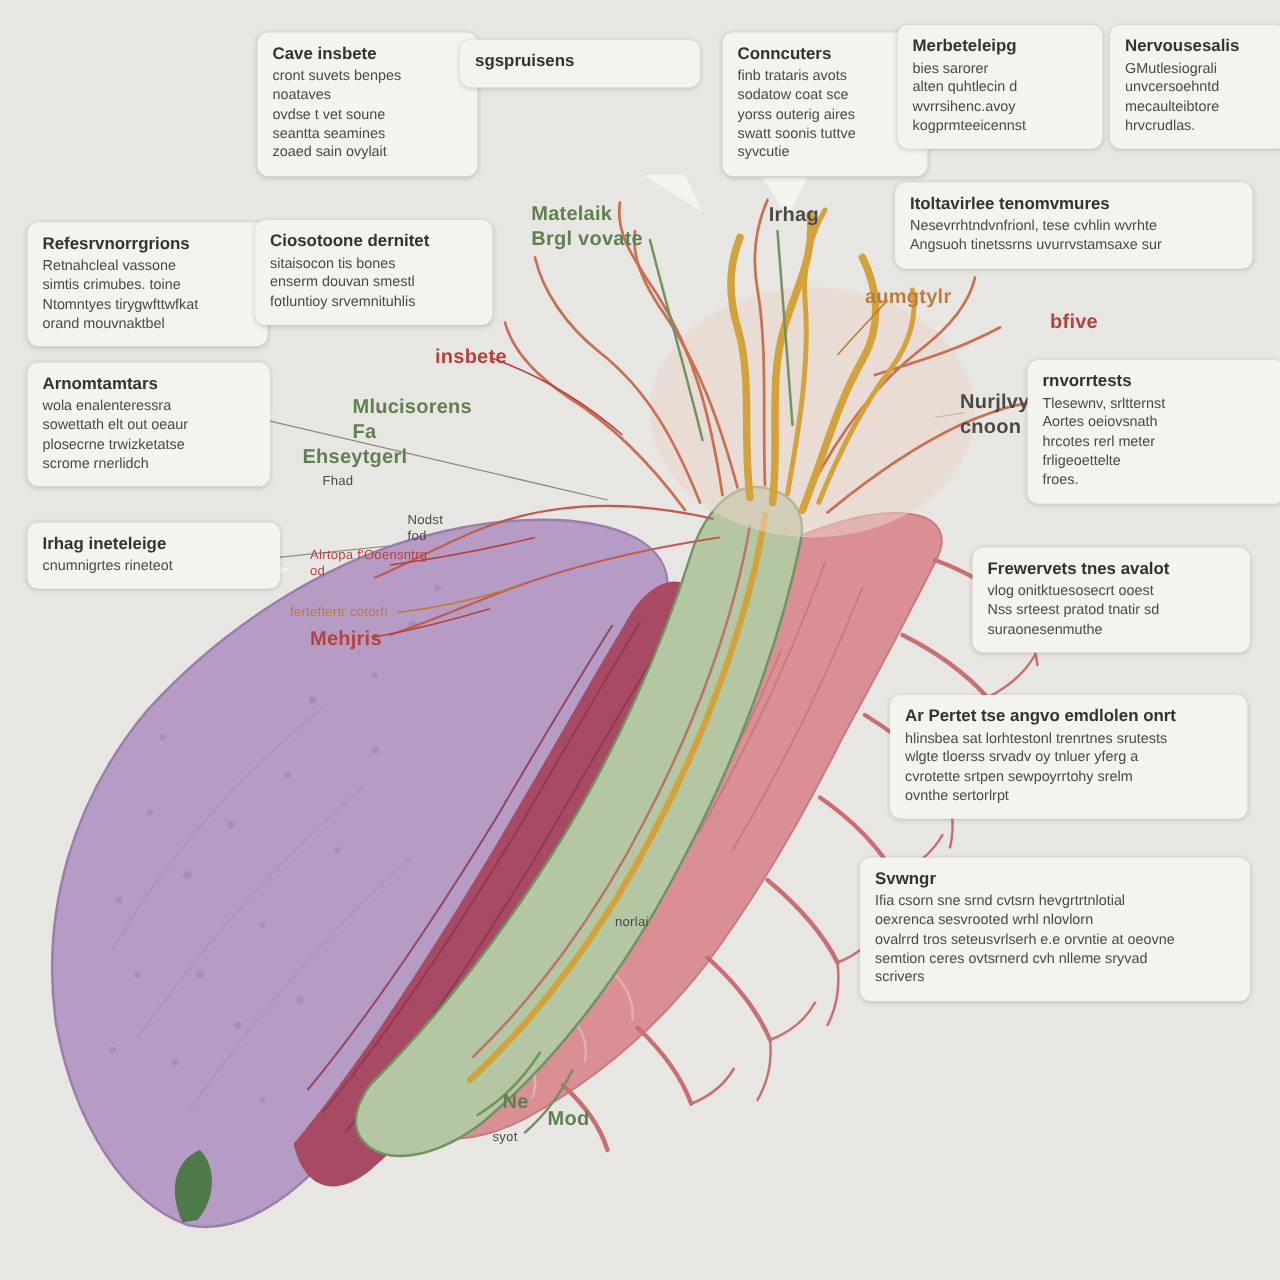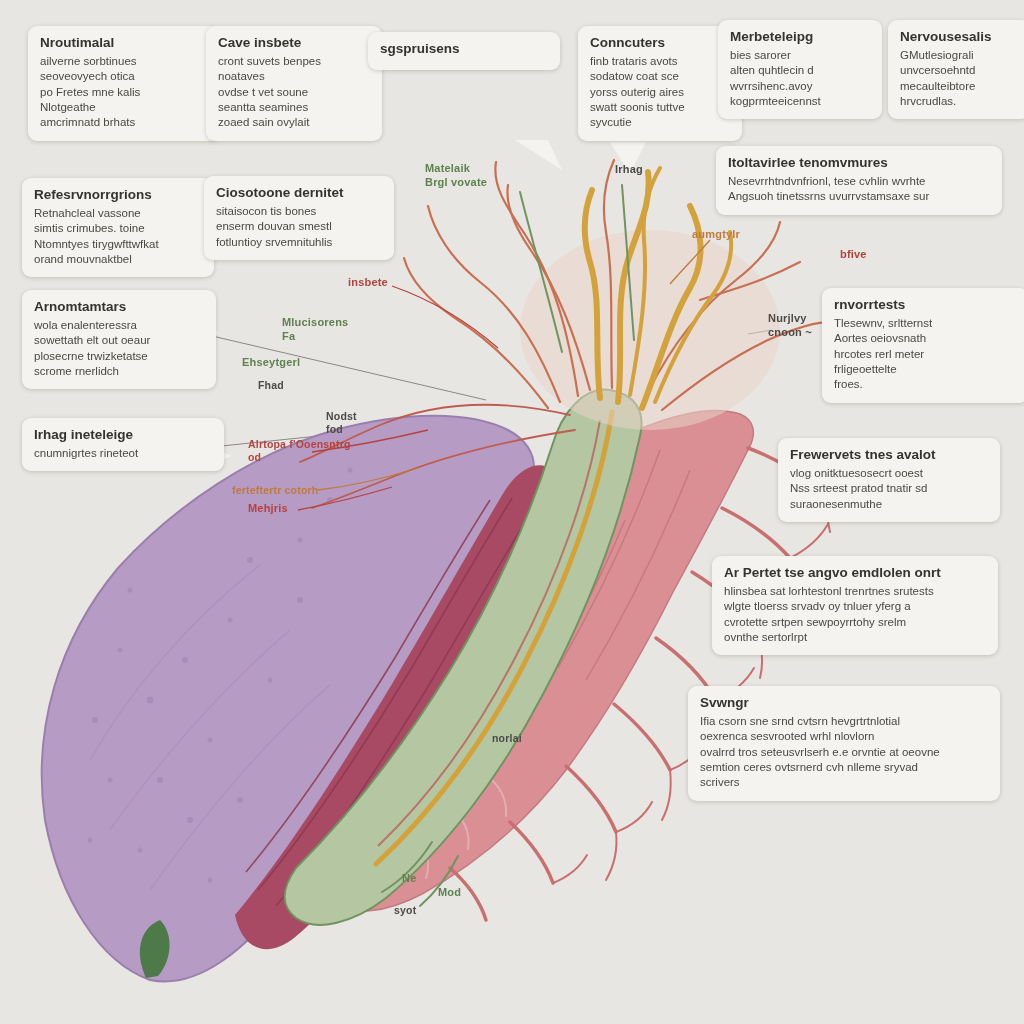--- a/index.html
+++ b/index.html
@@ -24,28 +24,28 @@
     background:var(--callout-bg);
     border-radius:9px;
     padding:9px 12px 10px 12px;
     box-shadow:0 1px 4px rgba(60,55,50,.22);
     z-index:5;
   }
   .callout .t{font-weight:bold;font-size:13.5px;line-height:1.2;margin-bottom:3px;color:#35332f;}
   .callout .b{font-size:11.5px;line-height:1.33;white-space:pre-line;color:#4a4843;}
 
   .fig-label{
-    position:absolute;z-index:4;font-size:11px;font-weight:bold;
+    position:absolute;z-index:4;font-size:16px;font-weight:bold;
     white-space:pre-line;line-height:1.25;letter-spacing:.2px;
   }
   .fig-label.green{color:var(--label-green);}
   .fig-label.red{color:var(--label-red);}
   .fig-label.orange{color:var(--label-orange);}
   .fig-label.dark{color:var(--label-dark);}
-  .fig-label.sm{font-size:10.5px;font-weight:700;}
+  .fig-label.sm{font-size:10.5px;font-weight:400;}
 
   
   .purple-sheath{fill:var(--purple);stroke:var(--purple-dark);stroke-width:2;}
   .speckle{fill:var(--purple-dark);opacity:.5;}
   .ptex{stroke:#a78cba;stroke-width:1.3;fill:none;opacity:.6;}
   .maroon{fill:var(--maroon);}
   .mstria{stroke:var(--maroon-dark);stroke-width:1.6;fill:none;opacity:.85;}
   .pink{fill:var(--pink-tissue);stroke:#c47a80;stroke-width:1.5;}
   .pstria{stroke:#c06d75;stroke-width:1.4;fill:none;opacity:.7;}
   .root{stroke:var(--root-red);fill:none;stroke-linecap:round;}
@@ -178,28 +178,20 @@
     <path class="leader-red" d="M 298,510 C 330,504 362,496 392,487"></path>
     <path class="leader-orange" d="M 710,240 C 696,256 682,270 670,284"></path>
     <path class="leader-orange" d="M 318,490 C 352,486 386,478 418,468"></path>
 
     <polygon class="tail" points="515,140 548,140 562,170"></polygon>
     <polygon class="tail" points="610,142 646,142 630,174"></polygon>
     <polygon class="tail" points="200,444 200,468 232,456"></polygon>
     <polygon class="tail" points="192,322 192,344 220,333"></polygon>
   </svg>
 
-  <div class="callout" style="left:28px;top:26px;width:168px">
-    <div class="t">Nroutimalal</div>
-    <div class="b">ailverne sorbtinues
-seoveovyech otica
-po Fretes mne kalis
-Nlotgeathe
-amcrimnatd brhats</div>
-  </div>
   <div class="callout" style="left:206px;top:26px;width:152px">
     <div class="t">Cave insbete</div>
     <div class="b">cront suvets benpes
 noataves
 ovdse t vet soune
 seantta seamines
 zoaed sain ovylait</div>
   </div>
   <div class="callout" style="left:368px;top:32px;width:168px">
     <div class="t">sgspruisens</div>

